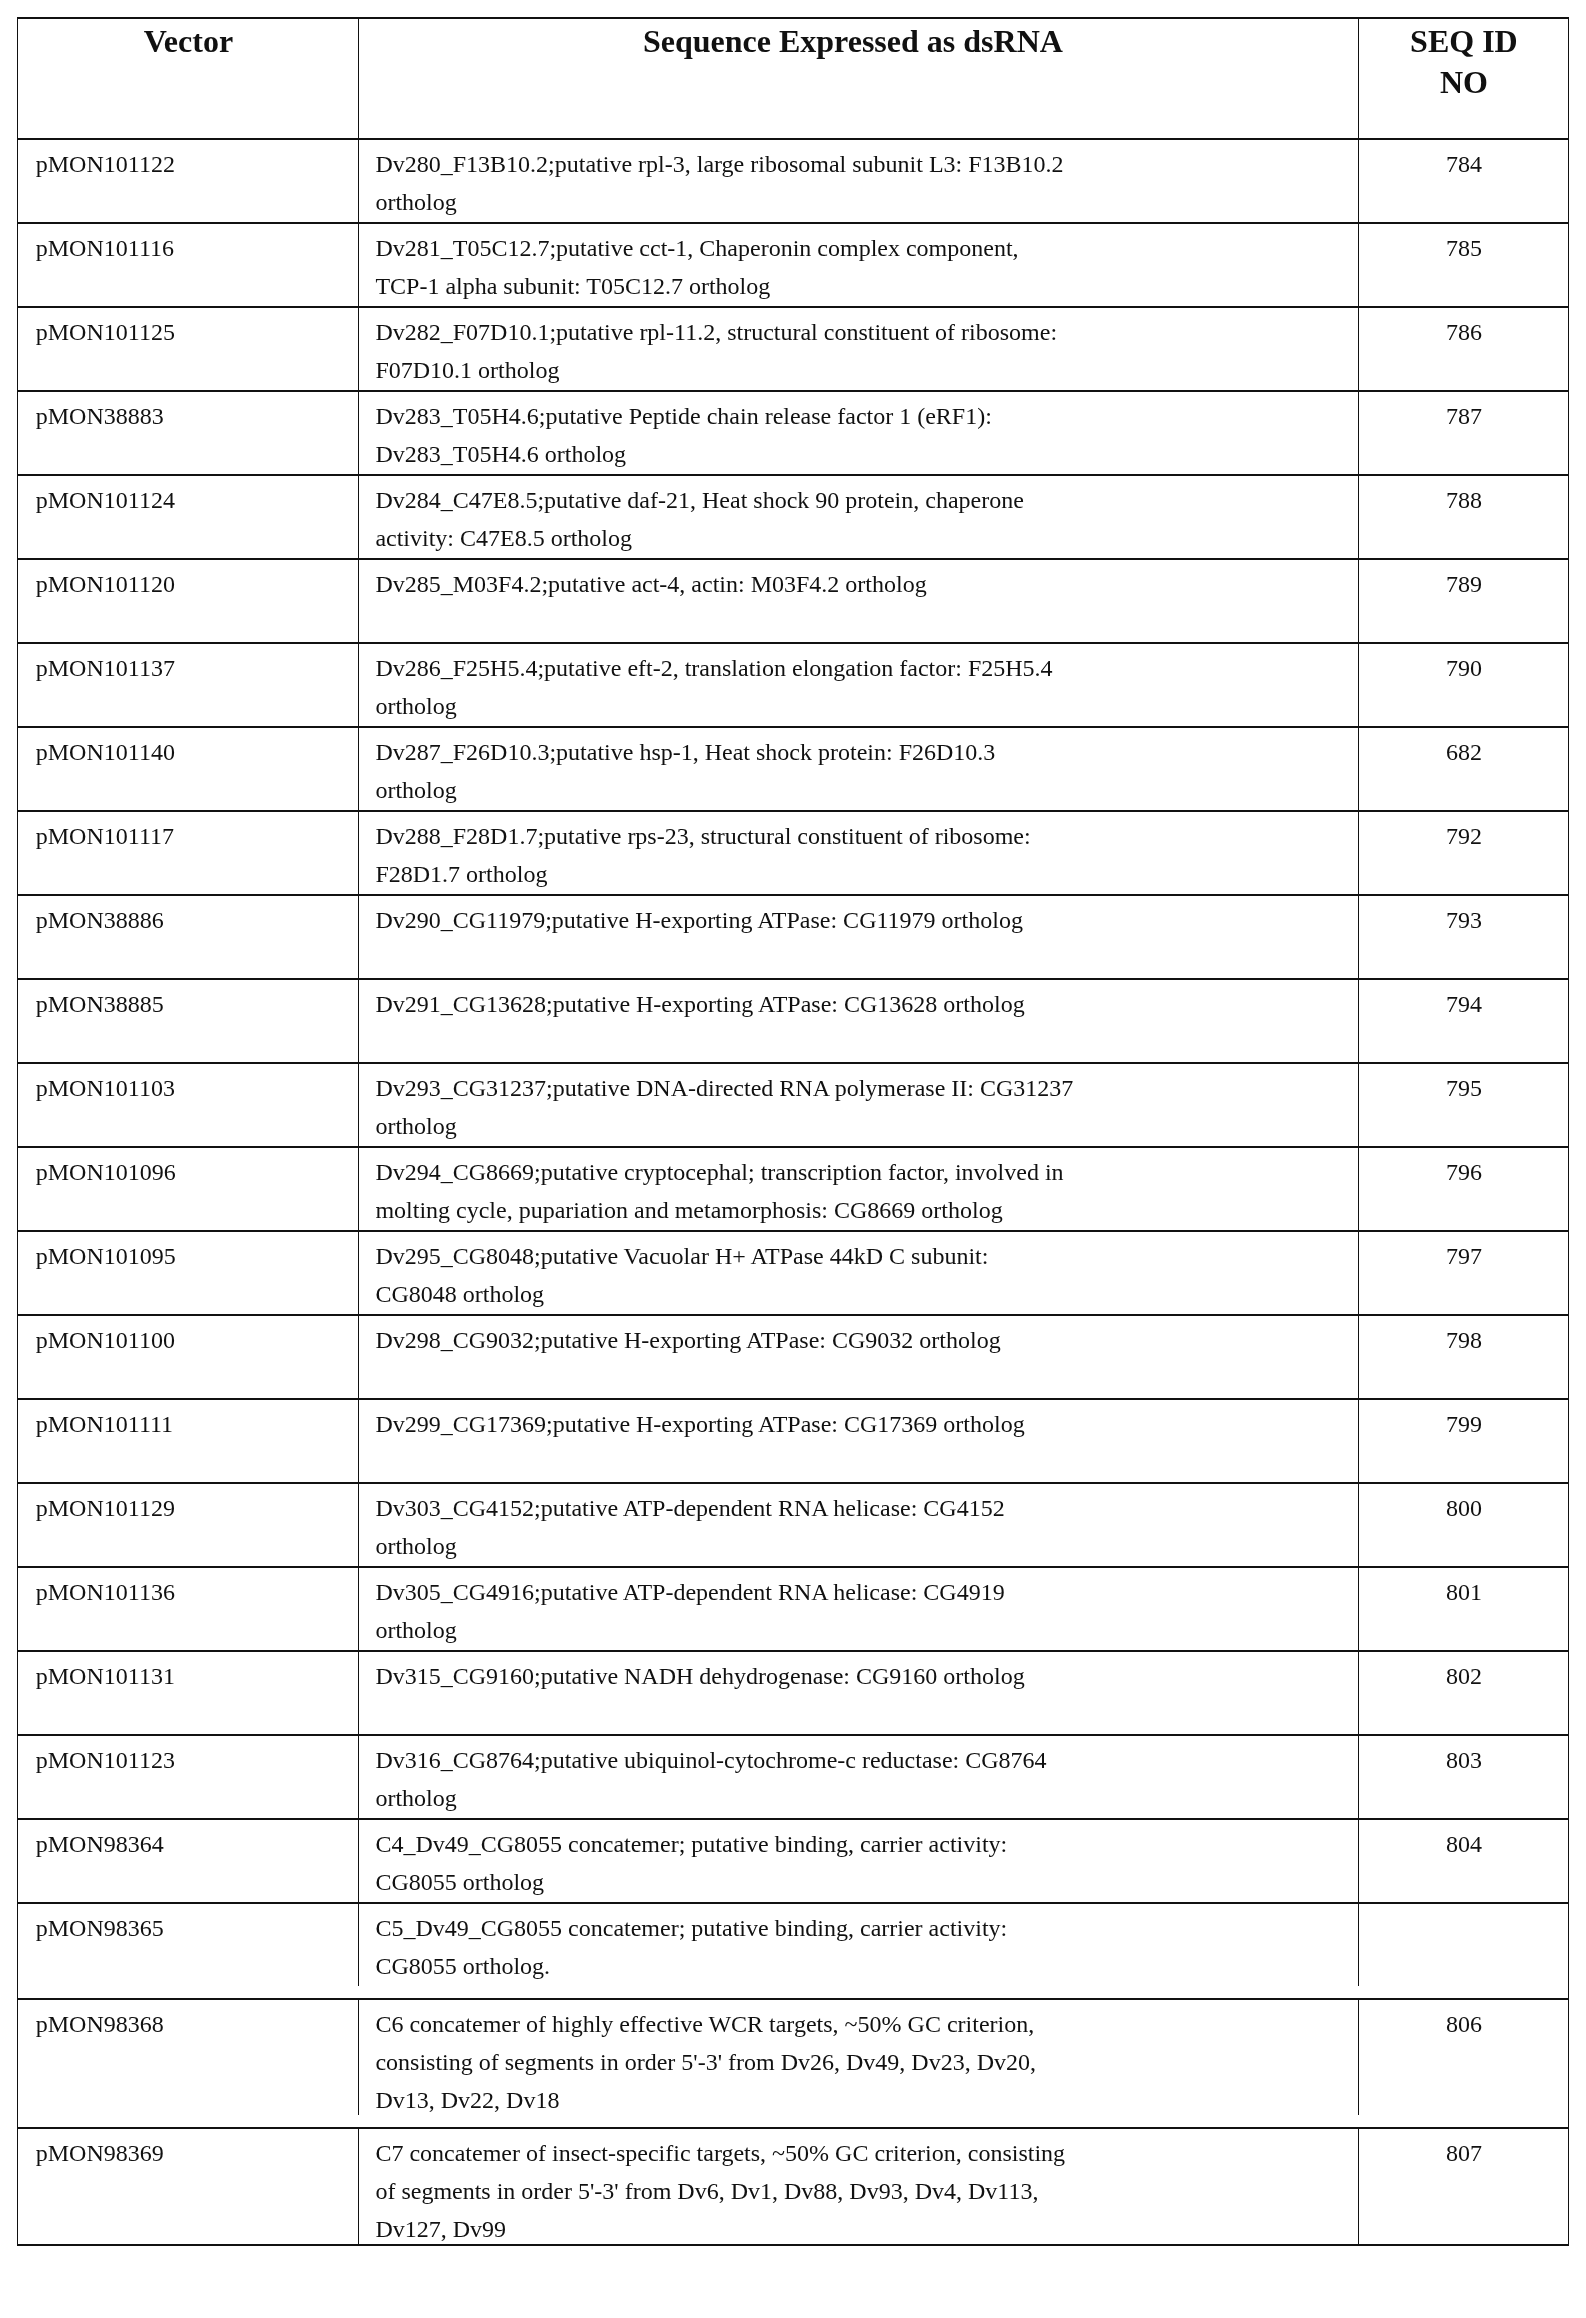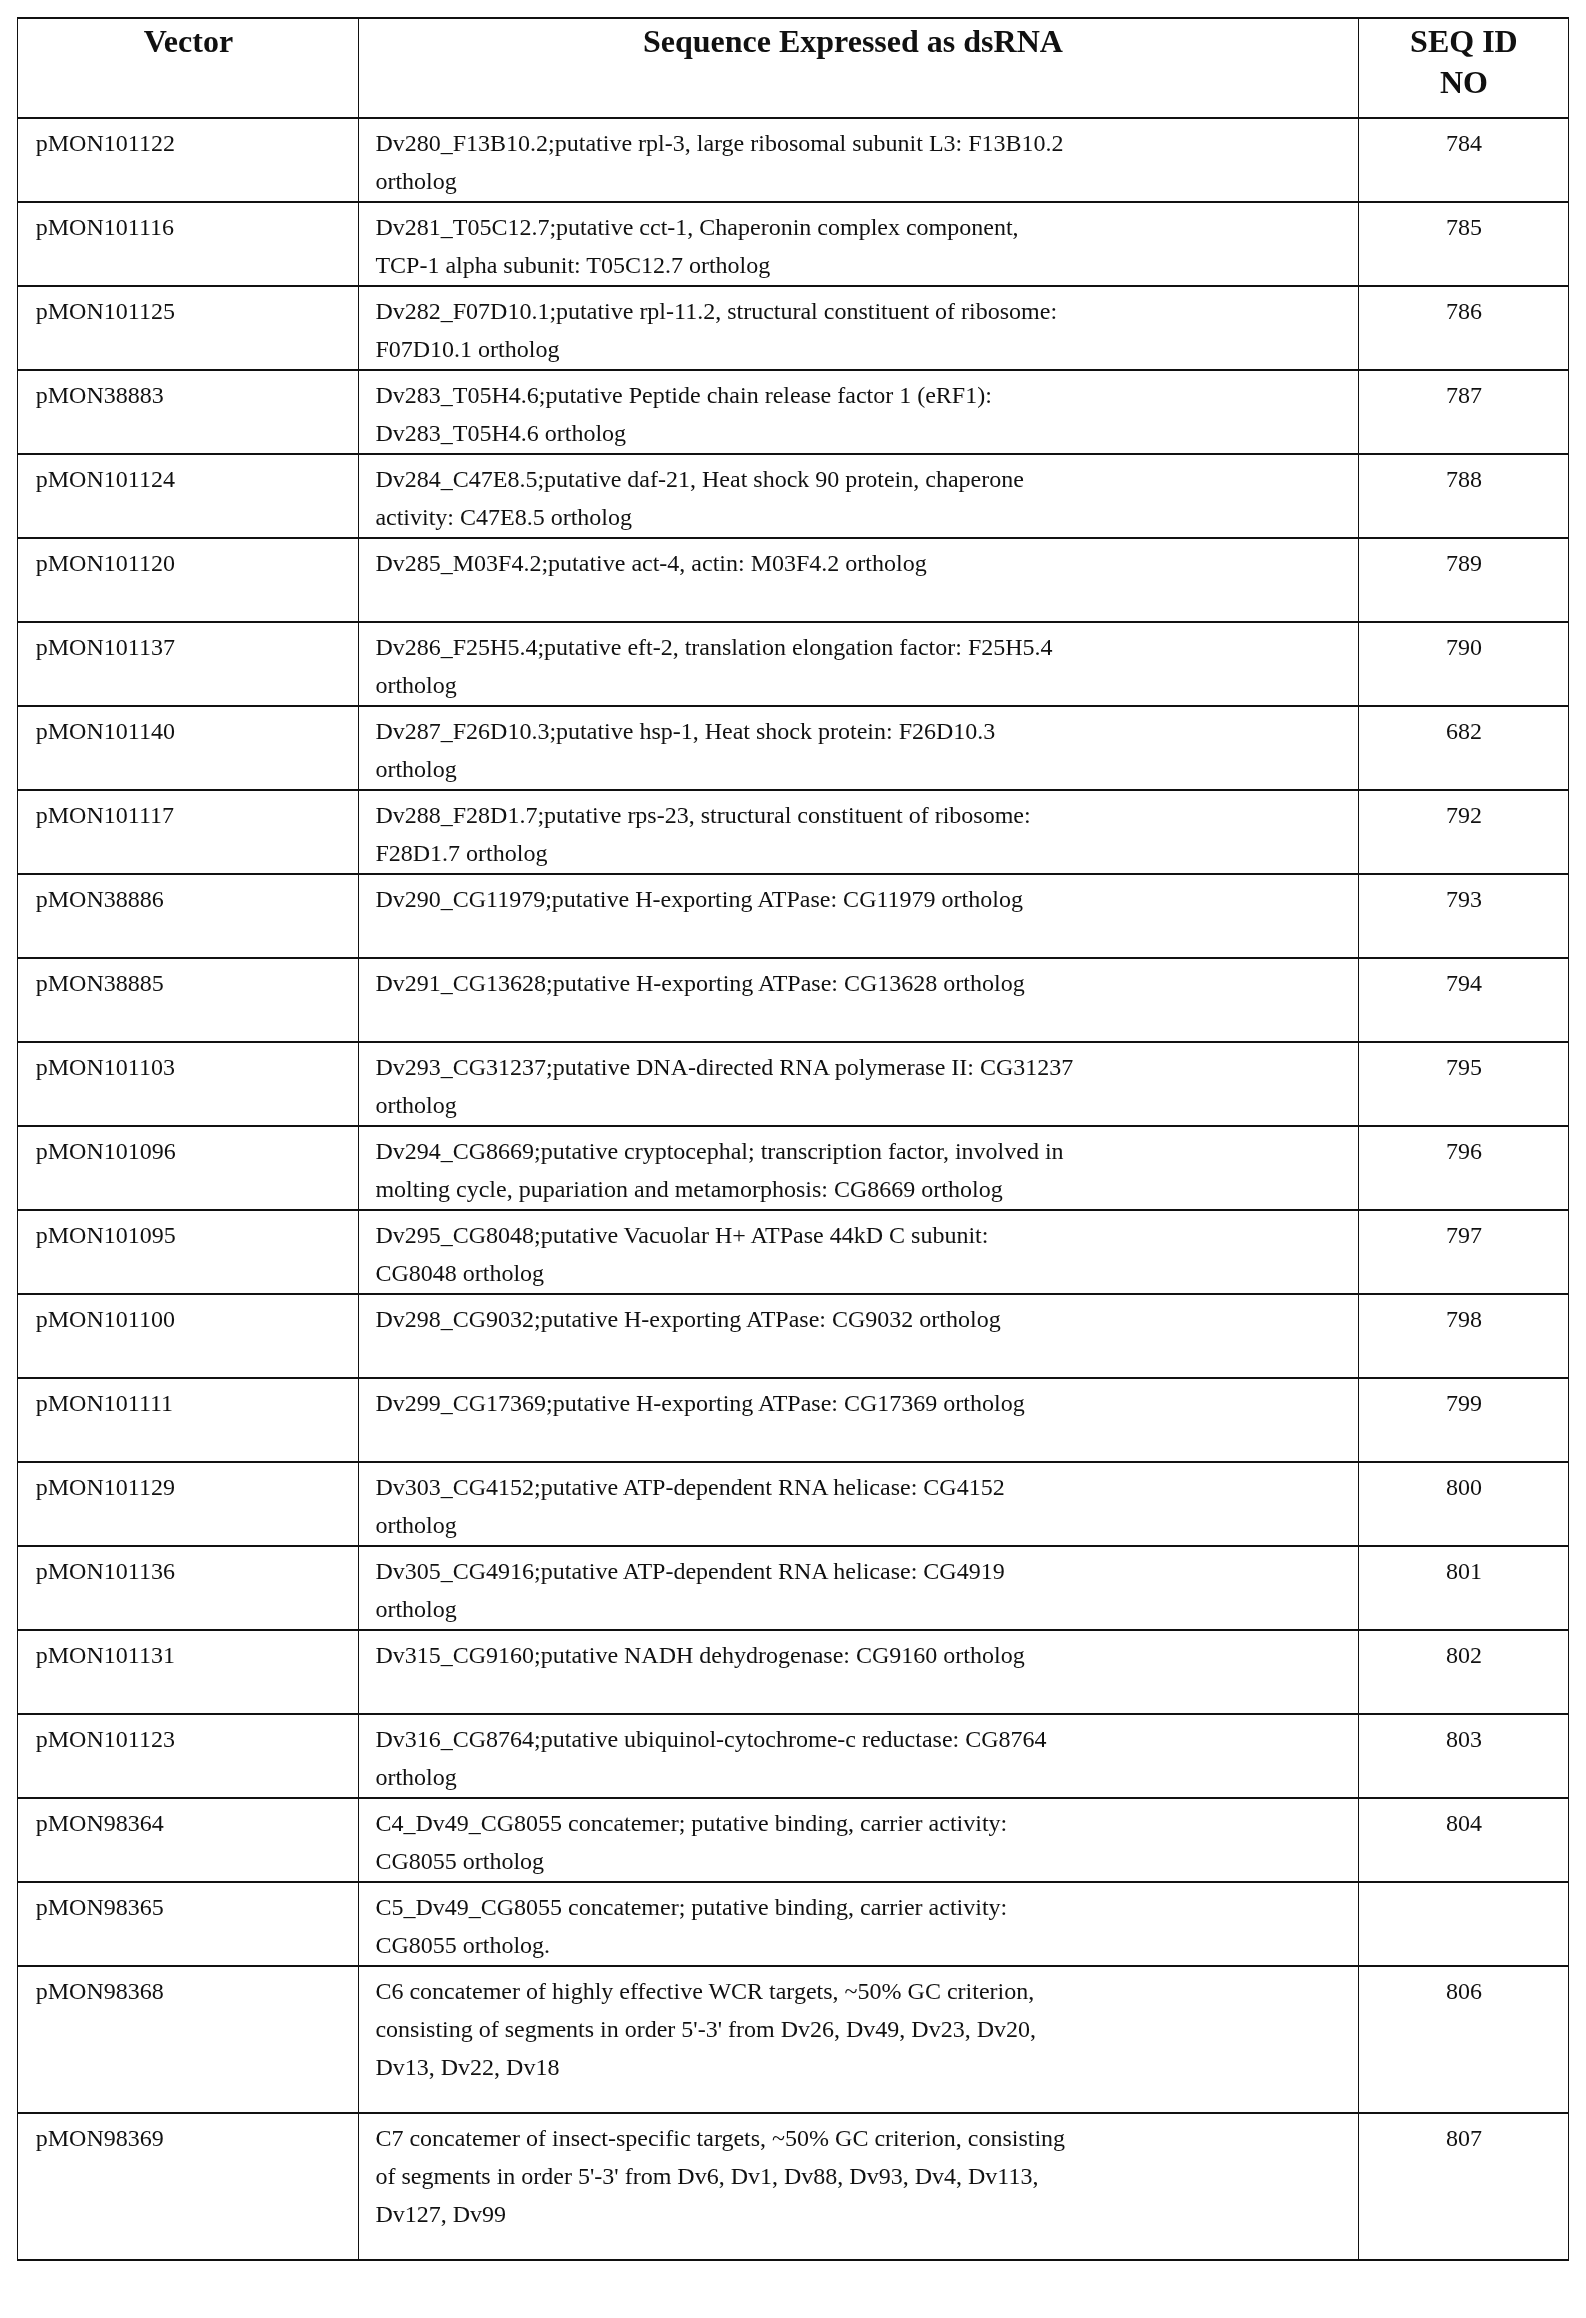--- a/index.html
+++ b/index.html
@@ -37,33 +37,33 @@
   .c1 { width: 341px; border-right: 1.6px solid #111; padding: 4.8px 0 0 17.4px; }
   .c2 { width: 1000px; border-right: 1.6px solid #111; padding: 4.8px 8px 0 16px; }
   .c3 { flex: 1; padding: 4.8px 0 0 0; text-align: center; }
   .body-text {
     font-size: 24px;
     line-height: 38px;
     white-space: nowrap;
   }
   .line { display: block; }
   .header {
-    height: 100px;
+    height: 121px;
   }
   .header .cell {
     font-weight: bold;
     font-size: 32px;
     line-height: 41px;
     text-align: center;
     padding: 1.6px 0 0 0;
   }
   .header .c1 { padding-left: 0; }
   .header .c2 { padding-left: 0; padding-right: 12px; }
   .r2 { height: 84px; }
-  .r3 { height: 147px; }
+  .r3 { height: 117px; margin-top: 12px; }
   .r1 { height: 78px; }
 </style>
 </head>
 <body>
 
 <div class="table">
 
   <div class="row header">
     <div class="cell c1">
       <span class="line">Vector</span>

